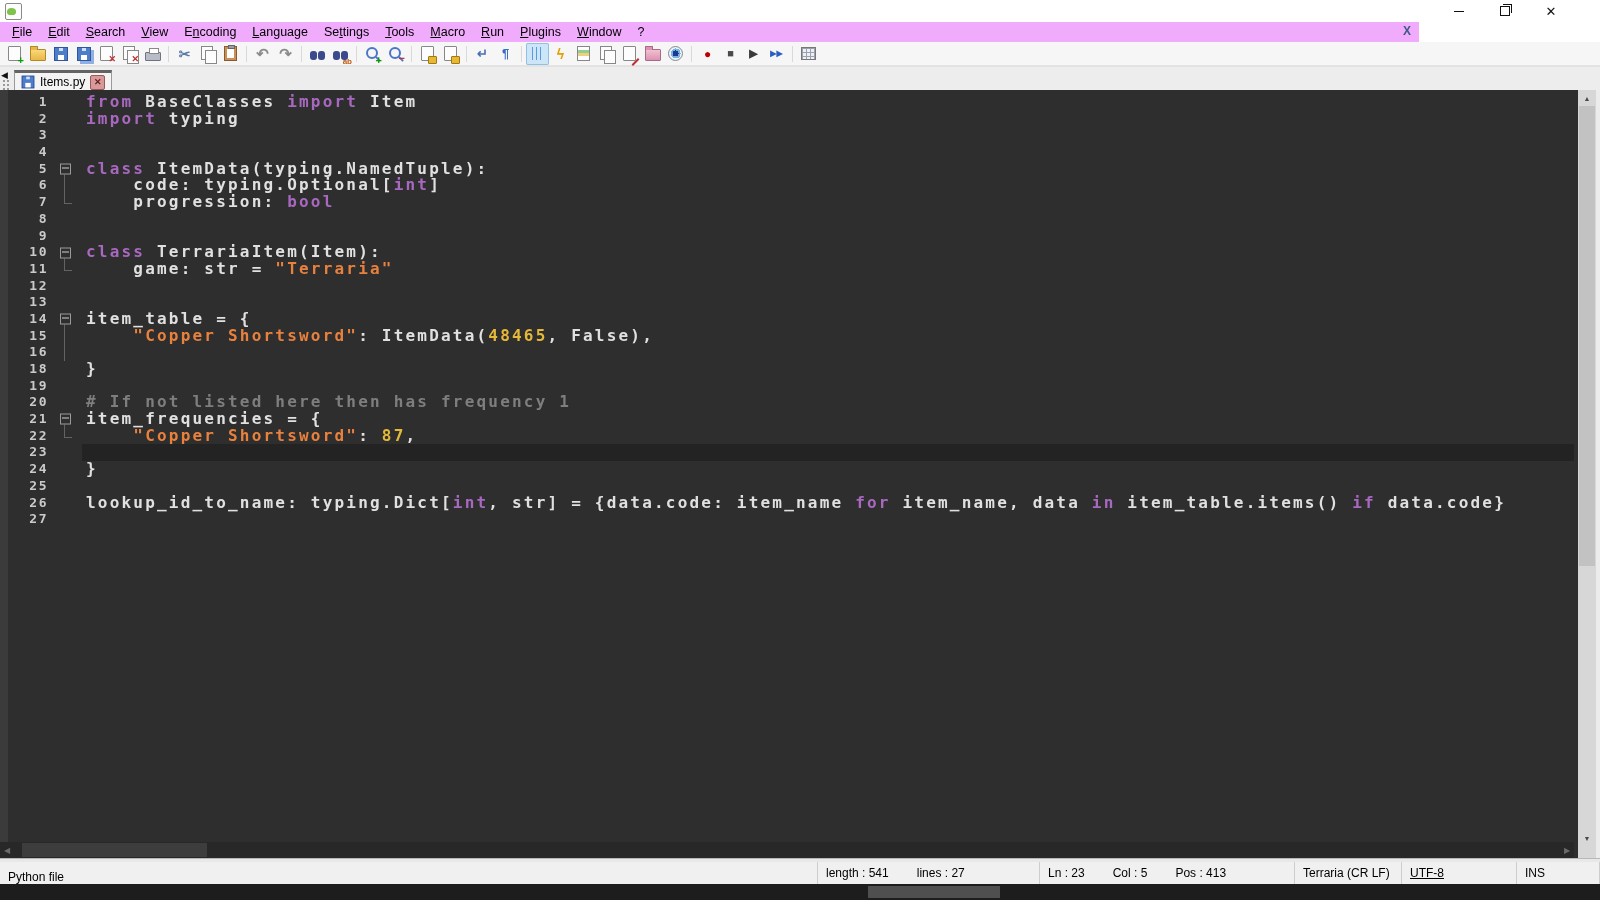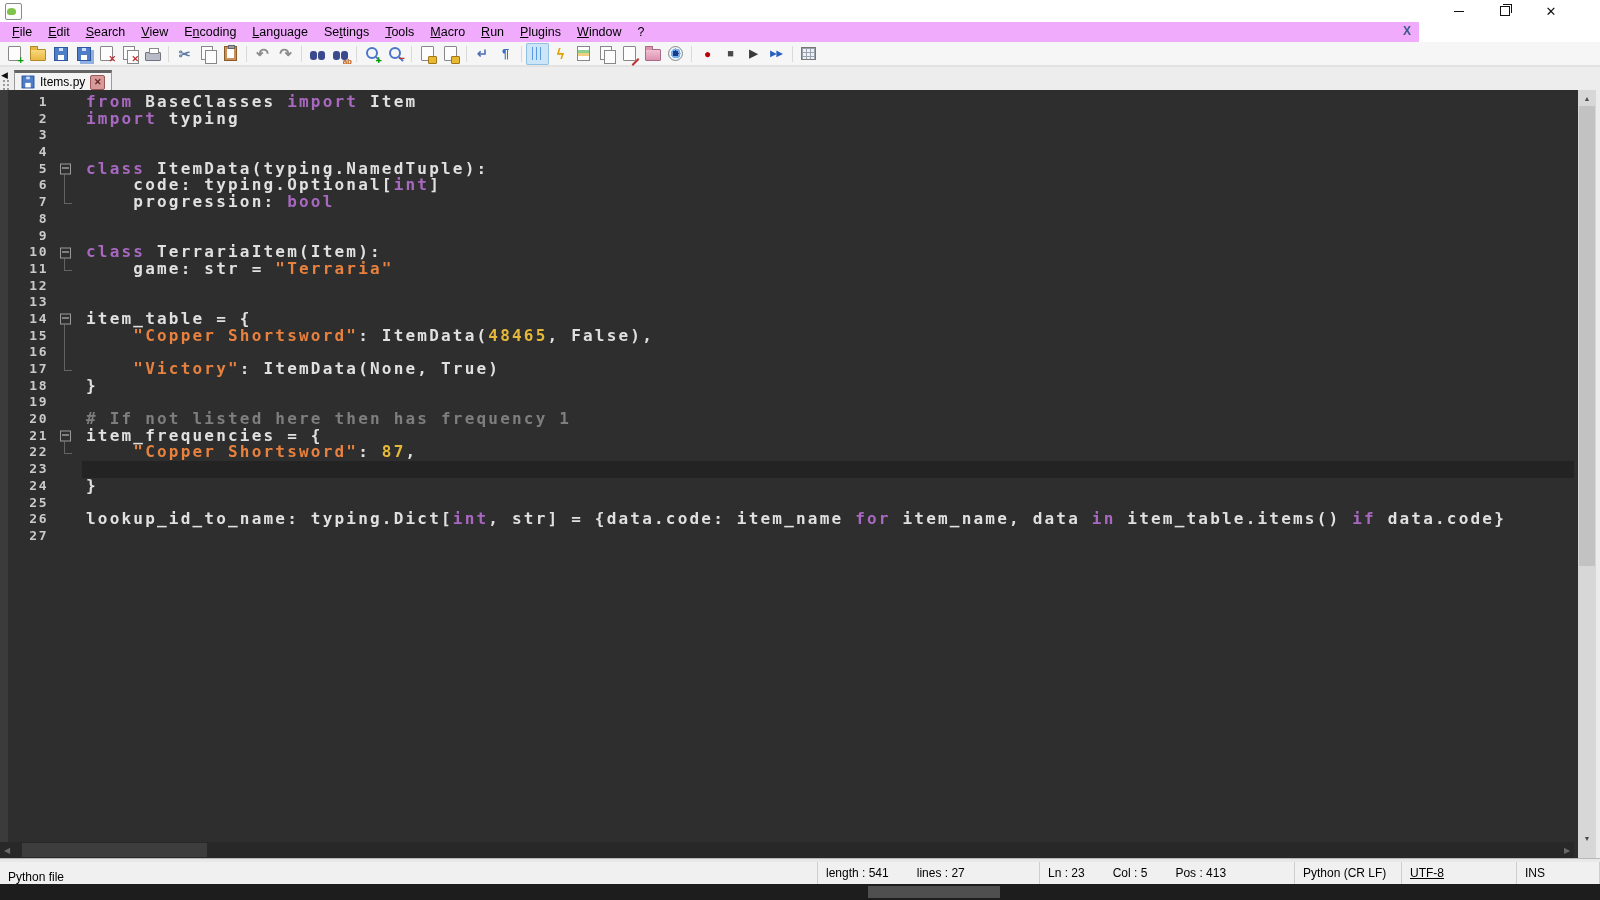--- a/index.html
+++ b/index.html
@@ -320,21 +320,20 @@
       <div class="line"><span class="ln">7</span><span class="fold"><span class="fend"></span></span><span class="codecell"><span class="tk-d">    progression: </span><span class="tk-k">bool</span></span></div>
       <div class="line"><span class="ln">8</span><span class="fold"></span><span class="codecell"></span></div>
       <div class="line"><span class="ln">9</span><span class="fold"></span><span class="codecell"></span></div>
       <div class="line"><span class="ln">10</span><span class="fold"><span class="fline-lower"></span><span class="fbox"></span></span><span class="codecell"><span class="tk-k">class</span><span class="tk-d"> TerrariaItem(Item):</span></span></div>
       <div class="line"><span class="ln">11</span><span class="fold"><span class="fend"></span></span><span class="codecell"><span class="tk-d">    game: str = </span><span class="tk-s">"Terraria"</span></span></div>
       <div class="line"><span class="ln">12</span><span class="fold"></span><span class="codecell"></span></div>
       <div class="line"><span class="ln">13</span><span class="fold"></span><span class="codecell"></span></div>
       <div class="line"><span class="ln">14</span><span class="fold"><span class="fline-lower"></span><span class="fbox"></span></span><span class="codecell"><span class="tk-d">item_table = {</span></span></div>
       <div class="line"><span class="ln">15</span><span class="fold"><span class="fline"></span></span><span class="codecell"><span class="tk-d">    </span><span class="tk-s">"Copper Shortsword"</span><span class="tk-d">: ItemData(</span><span class="tk-n">48465</span><span class="tk-d">, False),</span></span></div>
       <div class="line"><span class="ln">16</span><span class="fold"><span class="fline"></span></span><span class="codecell"></span></div>
-      <div class="line"><span class="ln">17</span><span class="fold"><span class="fend"></span></span><span class="codecell"><span class="tk-d">    </span><span class="tk-s">"Victory"</span><span class="tk-d">: ItemData(None, True)</span></span></div>
       <div class="line"><span class="ln">18</span><span class="fold"></span><span class="codecell"><span class="tk-d">}</span></span></div>
       <div class="line"><span class="ln">19</span><span class="fold"></span><span class="codecell"></span></div>
       <div class="line"><span class="ln">20</span><span class="fold"></span><span class="codecell"><span class="tk-c"># If not listed here then has frequency 1</span></span></div>
       <div class="line"><span class="ln">21</span><span class="fold"><span class="fline-lower"></span><span class="fbox"></span></span><span class="codecell"><span class="tk-d">item_frequencies = {</span></span></div>
       <div class="line"><span class="ln">22</span><span class="fold"><span class="fend"></span></span><span class="codecell"><span class="tk-d">    </span><span class="tk-s">"Copper Shortsword"</span><span class="tk-d">: </span><span class="tk-n">87</span><span class="tk-d">,</span></span></div>
       <div class="line caret"><span class="ln">23</span><span class="fold"></span><span class="codecell"></span></div>
       <div class="line"><span class="ln">24</span><span class="fold"></span><span class="codecell"><span class="tk-d">}</span></span></div>
       <div class="line"><span class="ln">25</span><span class="fold"></span><span class="codecell"></span></div>
       <div class="line"><span class="ln">26</span><span class="fold"></span><span class="codecell"><span class="tk-d">lookup_id_to_name: typing.Dict[</span><span class="tk-k">int</span><span class="tk-d">, str] = {data.code: item_name </span><span class="tk-k">for</span><span class="tk-d"> item_name, data </span><span class="tk-k">in</span><span class="tk-d"> item_table.items() </span><span class="tk-k">if</span><span class="tk-d"> data.code}</span></span></div>
       <div class="line"><span class="ln">27</span><span class="fold"></span><span class="codecell"></span></div>
@@ -361,21 +360,21 @@
     <div class="sb-panel" style="width: 222px;">
       <span class="sb-part">length : 541</span>
       <span class="sb-part">lines : 27</span>
     </div>
     <div class="sb-panel" style="width: 255px;">
       <span class="sb-part">Ln : 23</span>
       <span class="sb-part">Col : 5</span>
       <span class="sb-part">Pos : 413</span>
     </div>
     <div class="sb-panel" style="width: 107px;">
-      <span class="sb-part">Python (CR LF)</span>
+      <span class="sb-part">Terraria (CR LF)</span>
     </div>
     <div class="sb-panel" style="width: 115px; text-decoration: underline;">
       <span class="sb-part">UTF-8</span>
     </div>
     <div class="sb-panel" style="width: 83px;">
       <span class="sb-part">INS</span>
     </div>
   </div>
 <div class="bottomstrip">
   <div class="bs-seg"></div>

